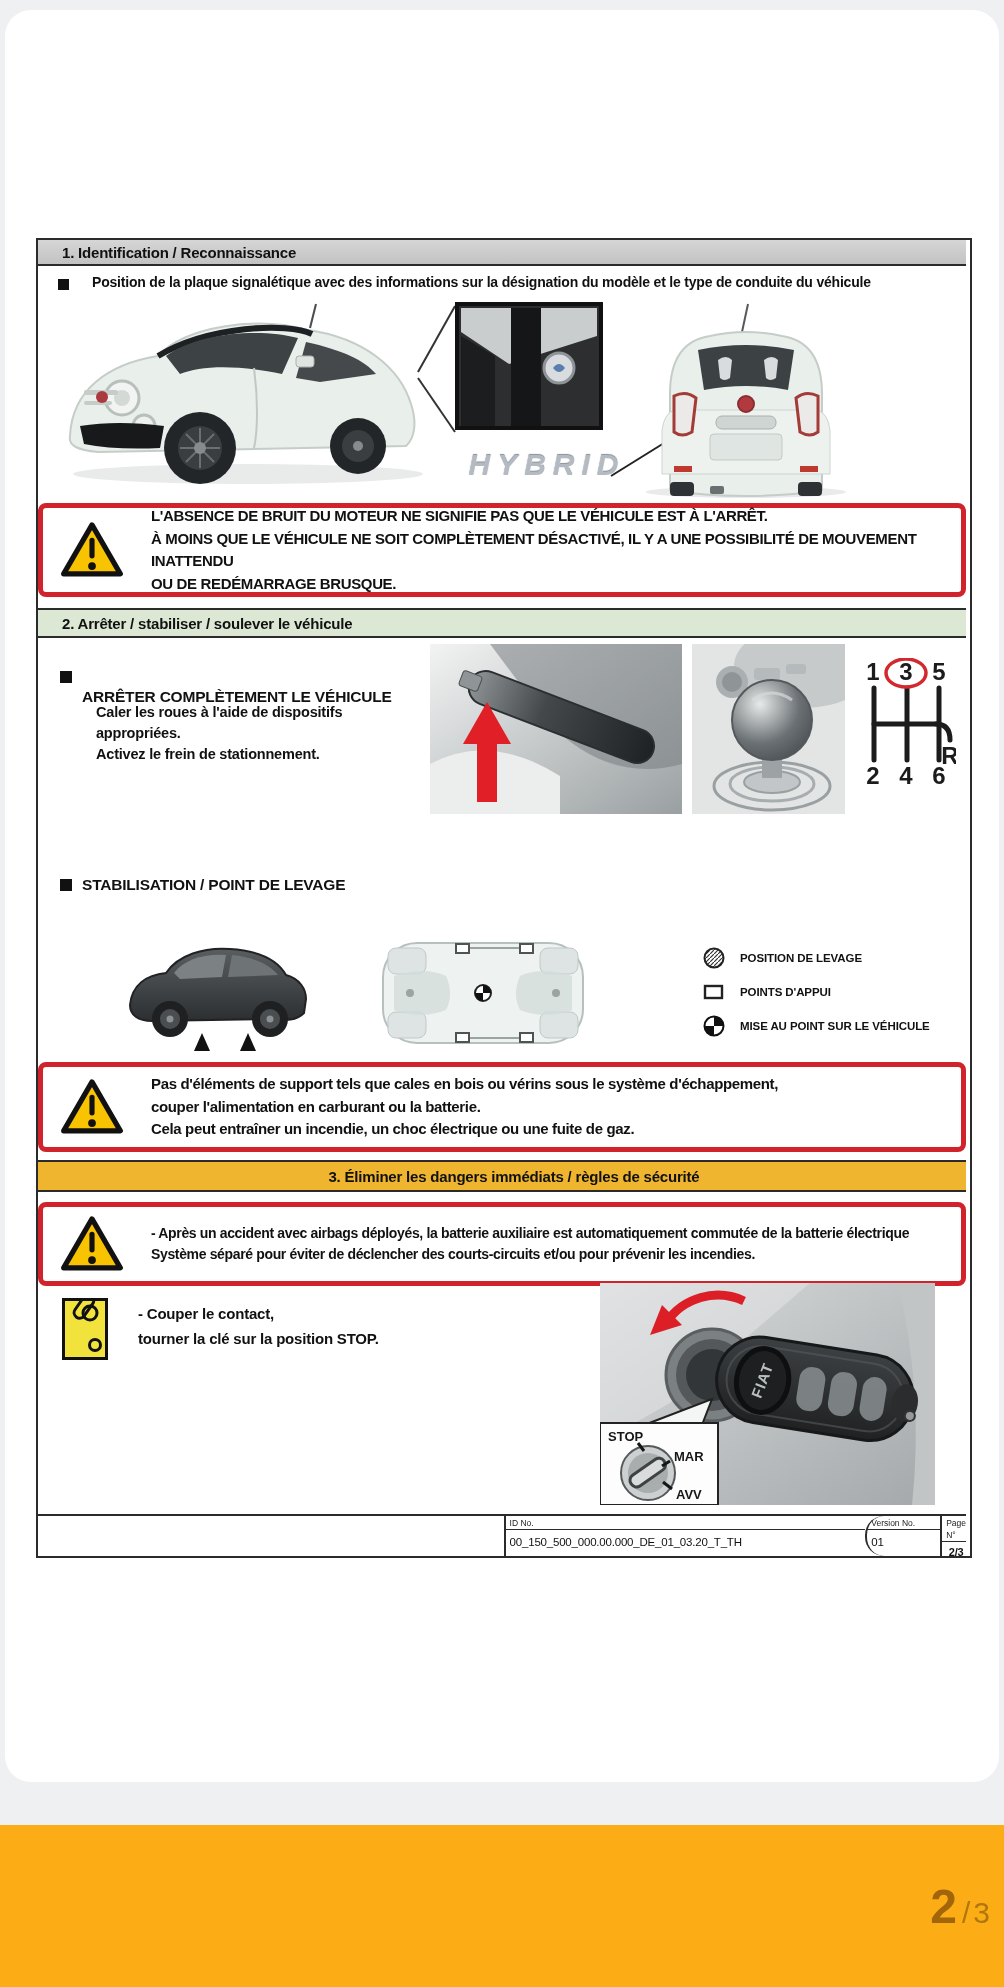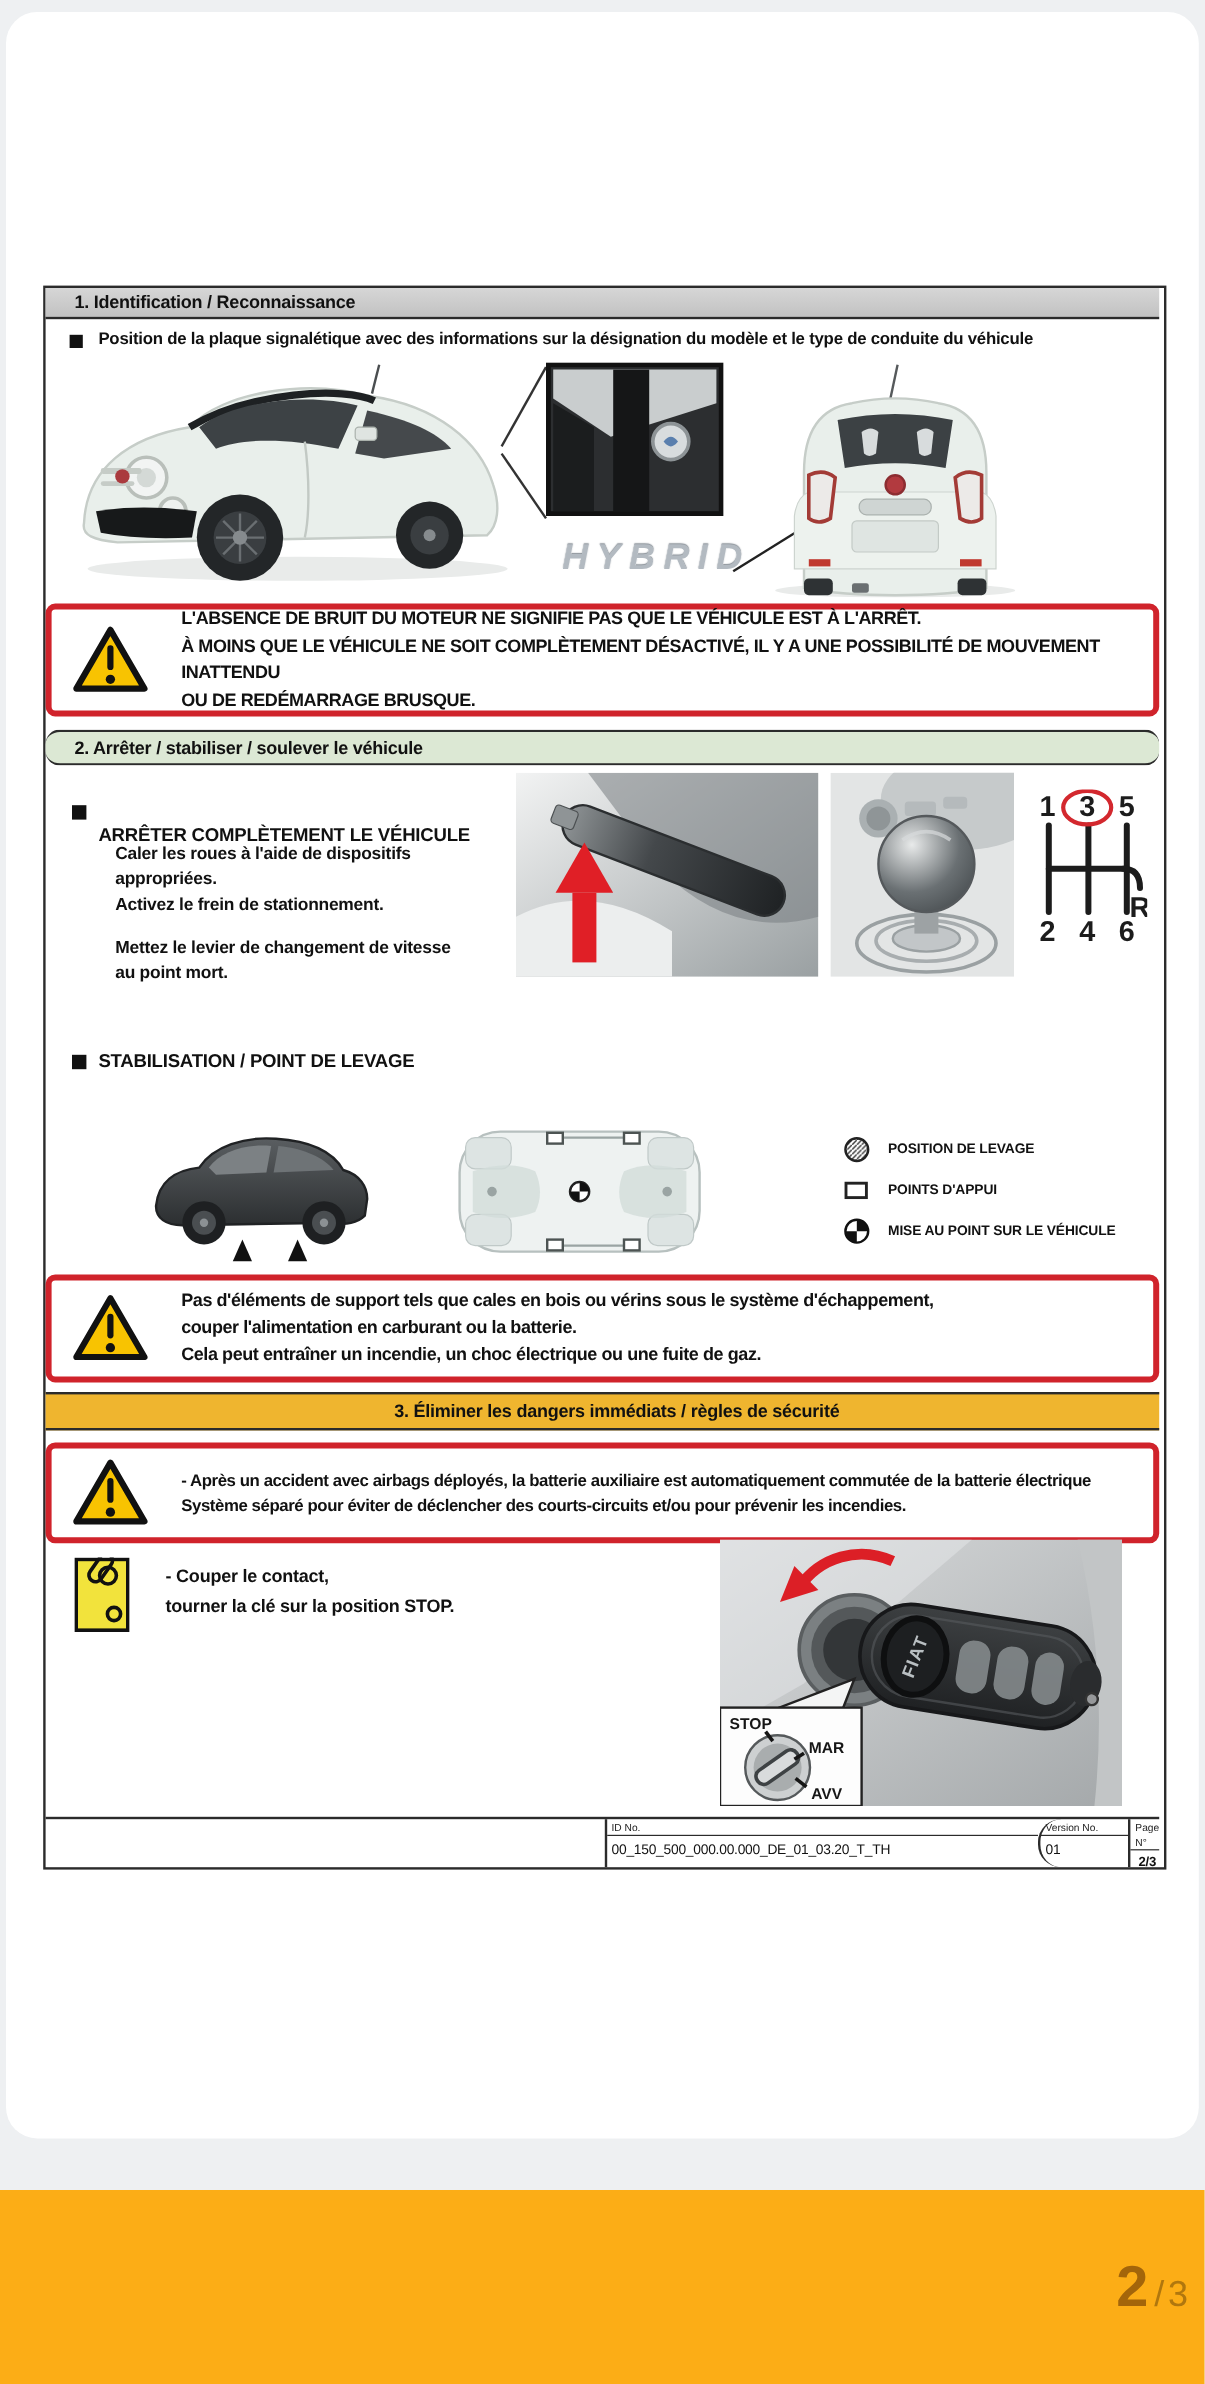--- a/index.html
+++ b/index.html
@@ -48,21 +48,21 @@
 <div class="stage">
 
   <div class="card">
     <div class="doc">
 
       <div class="sechead grad-grey" style="top:0;">
         <span>1.  Identification / Reconnaissance</span>
       </div>
 
       <span class="sq abs" style="left:20px;top:39px;"></span>
-      <div class="abs body-b" style="left:44px;top:32px;width:870px;font-size:14px;">Position de la plaque signalétique avec des informations sur la désignation du modèle et le type de conduite du véhicule</div>
+      <div class="abs body-b" style="left:54px;top:32px;width:870px;font-size:14px;">Position de la plaque signalétique avec des informations sur la désignation du modèle et le type de conduite du véhicule</div>
 
       <div class="abs" style="left:0;top:56px;width:928px;height:206px;">
 
         <svg class="abs" style="left:20px;top:2px;" width="385" height="190" viewBox="0 0 385 190">
           <ellipse cx="190" cy="176" rx="175" ry="10" fill="#e9ebea"></ellipse>
           <path d="M12 138 C14 92 50 66 100 58 C128 28 198 18 250 32 C306 40 342 70 353 106 C359 124 357 140 348 148 L40 154 C20 152 10 148 12 138 Z" fill="#e9efeb" stroke="#c6cdc8" stroke-width="2"></path>
           <path d="M100 58 C150 28 230 24 254 36" stroke="#1e2123" stroke-width="6" fill="none"></path>
           <path d="M108 58 C140 34 204 30 240 40 L224 76 C176 66 142 68 122 76 Z" fill="#3d4245"></path>
           <path d="M248 44 C284 52 306 62 318 76 L262 84 L238 80 Z" fill="#45494c"></path>
           <rect x="238" y="58" width="18" height="11" rx="3" fill="#dfe4e1" stroke="#aab1ac"></rect>
@@ -134,31 +134,29 @@
         <svg class="wtri" width="66" height="58" viewBox="0 0 100 90">
           <path d="M50 6 L94 82 L6 82 Z" fill="#f8c301" stroke="#111" stroke-width="8" stroke-linejoin="round"></path>
           <rect x="46" y="26" width="8" height="32" rx="4" fill="#111"></rect>
           <circle cx="50" cy="70" r="6" fill="#111"></circle>
         </svg>
         <div class="wtxt">L'ABSENCE DE BRUIT DU MOTEUR NE SIGNIFIE PAS QUE LE VÉHICULE EST À L'ARRÊT.
 À MOINS QUE LE VÉHICULE NE SOIT COMPLÈTEMENT DÉSACTIVÉ, IL Y A UNE POSSIBILITÉ DE MOUVEMENT INATTENDU
 OU DE REDÉMARRAGE BRUSQUE.</div>
       </div>
 
-      <div class="sechead grad-green" style="top:368px;height:30px;line-height:27px;border-radius:12px;">
+      <div class="sechead grad-green" style="top:368px;height:30px;line-height:27px;">
         <span>2. Arrêter / stabiliser / soulever le véhicule</span>
       </div>
 
       <span class="sq abs" style="left:22px;top:431px;width:12px;height:12px;"></span>
       <div class="abs headline" style="left:44px;top:448px;">ARRÊTER COMPLÈTEMENT LE VÉHICULE</div>
       <div class="abs body-b" style="left:58px;top:462px;">Caler les roues à l'aide de dispositifs
 appropriées.
 Activez le frein de stationnement.</div>
-      <div class="abs body-b" style="left:58px;top:540px;">Mettez le levier de changement de vitesse
-au point mort.</div>
 
       <svg class="abs" style="left:392px;top:404px;" width="252" height="170" viewBox="0 0 252 170">
         <defs>
           <linearGradient id="hbg" x1="0" y1="0" x2="1" y2="1">
             <stop offset="0" stop-color="#f2f3f3"></stop>
               <stop offset="1" stop-color="#9aa0a2"></stop>
           </linearGradient>
           <linearGradient id="lev" x1="0" y1="0" x2="1" y2="0">
             <stop offset="0" stop-color="#8f9496"></stop>
               <stop offset="0.4" stop-color="#44484b"></stop>

